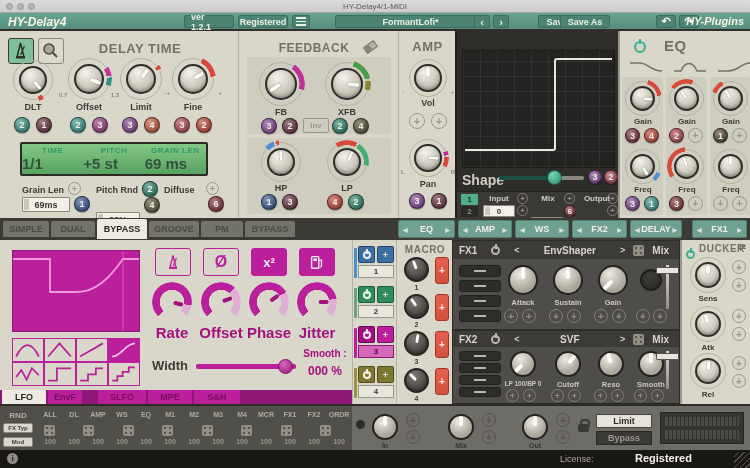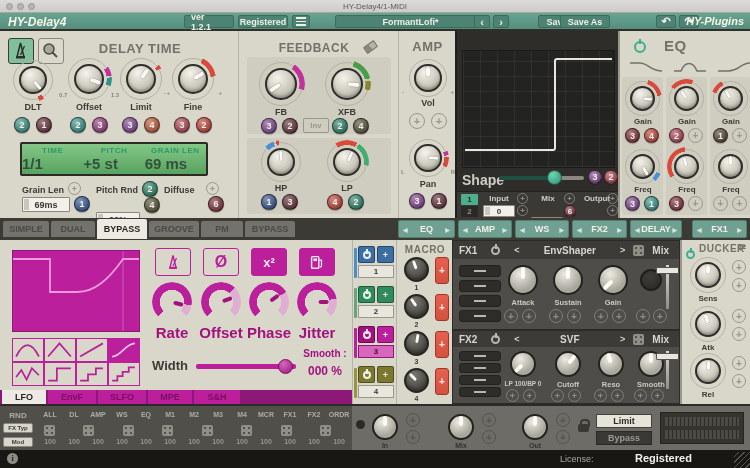--- a/index.html
+++ b/index.html
@@ -576,21 +576,21 @@
 
     <div class="mglabel" style="left:152px;top:118px;width:44px;font-size:13px;color:#3c3b36;text-align:left">Width</div>
     <div class="abs" style="left:196px;top:124px;width:100px;height:5px;background:#bb1f9c;border-radius:2px"></div>
     <span class="abs" style="left:278px;top:119px;width:15px;height:15px;border-radius:50%;background:radial-gradient(circle at 35% 30%,#d667bb,#9c1380);border:1px solid #7a0e60"></span>
     <div class="mglabel" style="left:300px;top:108px;width:50px;font-size:10px">Smooth :</div>
     <div class="mglabel" style="left:300px;top:124px;width:50px;font-size:12px">000 %</div>
   </div>
 
   <div id="modtabs" class="abs">
     <div class="modtab active" style="left:2px;width:44px">LFO</div>
-    <div class="modtab" style="left:48px;width:48px">EnvF</div>
+    <div class="modtab" style="left:48px;width:34px">EnvF</div>
     <div class="modtab" style="left:98px;width:48px">SLFO</div>
     <div class="modtab" style="left:148px;width:44px">MPE</div>
     <div class="modtab" style="left:194px;width:46px">S&amp;H</div>
   </div>
 
   <div id="modslots" class="abs">
     <span class="vbar" style="left:1px;top:8px;height:30px;background:#4a90c9"></span>
     <div class="slotbtn" style="left:5px;top:6px;background:#3c6ea3">
         <span class="pwr" style="width:8px;height:8px;--pc:#e8f0f6"></span>
       </div>

